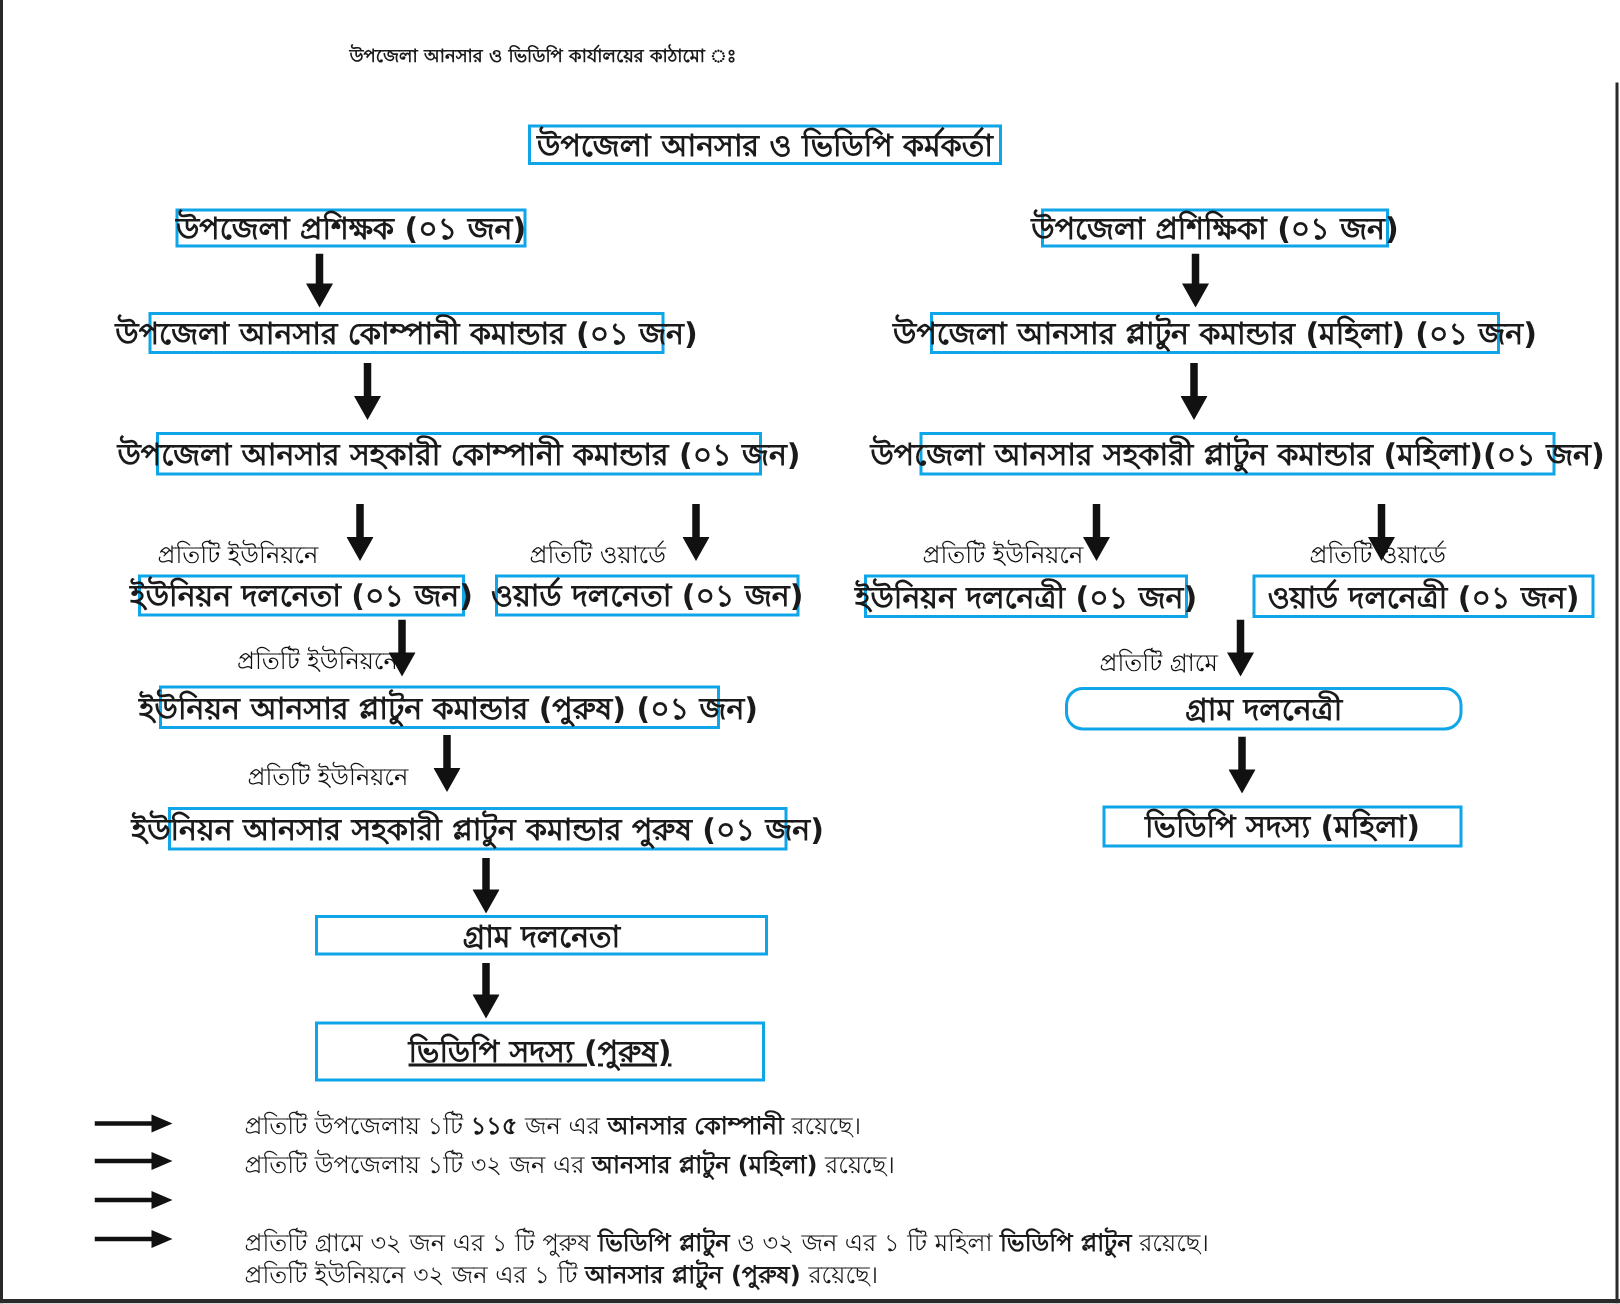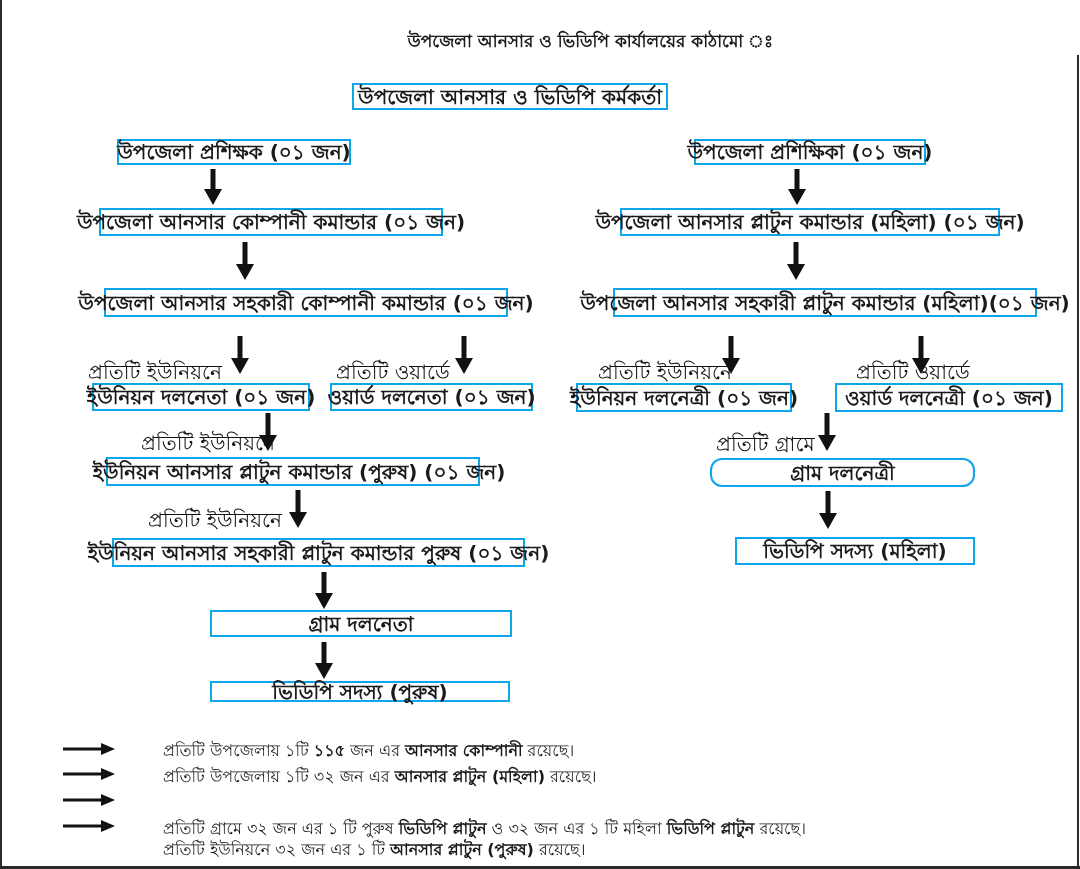--- a/index.html
+++ b/index.html
@@ -7,33 +7,33 @@
     position:relative;
     width:1080px;height:869px;
     background:#ffffff;
     font-family:"DejaVu Sans",sans-serif;
     color:#1a1a1a;
     overflow:hidden;
   }
   .edge{position:absolute;background:#2a2a2a;}
   .title{
     position:absolute;left:233px;top:28px;width:540px;
-    text-align:right;font-size:17px;font-weight:bold;white-space:nowrap;
+    text-align:left;font-size:12px;font-weight:bold;white-space:nowrap;
   }
   .box{
     position:absolute;
     border:2px solid #0ea5e9;
     background:#fff;
     display:flex;align-items:center;justify-content:center;
     font-weight:bold;font-size:20px;line-height:1.1;
     text-align:center;white-space:nowrap;
     box-sizing:border-box;
   }
   .lbl{
-    position:absolute;font-size:20px;white-space:nowrap;color:#111;
+    position:absolute;font-size:16px;white-space:nowrap;color:#111;margin-left:17px;
   }
   .arr-v{position:absolute;width:18px;}
   .arr-v svg{display:block;}
   .note-arrow{position:absolute;}
   .note-text{position:absolute;font-size:16px;white-space:nowrap;}
   .note-text b{font-weight:bold;}
 </style>
 </head>
 <body>
 
@@ -114,21 +114,21 @@
 
   <div class="box" style="left:210px;top:610px;width:302px;height:27px;">গ্রাম দলনেতা</div>
 
   <div class="arr-v" style="left:315px;top:642px;">
     <svg width="18" height="37" viewBox="0 0 18 37">
         <line x1="9" y1="0" x2="9" y2="23" stroke="#111" stroke-width="5"></line>
         <polygon points="0,21 18,21 9,37" fill="#111"></polygon>
       </svg>
   </div>
 
-  <div class="box" style="left:210px;top:681px;width:300px;height:21px;">ভিডিপি সদস্য (পুরুষ)</div>
+  <div class="box" style="left:210px;top:681px;width:300px;height:40px;text-decoration:underline;">ভিডিপি সদস্য (পুরুষ)</div>
 
   <div class="box" style="left:694px;top:139px;width:232px;height:26px;">উপজেলা প্রশিক্ষিকা (০১ জন)</div>
 
   <div class="arr-v" style="left:788px;top:169px;">
     <svg width="18" height="36" viewBox="0 0 18 36">
         <line x1="9" y1="0" x2="9" y2="22" stroke="#111" stroke-width="5"></line>
         <polygon points="0,20 18,20 9,36" fill="#111"></polygon>
       </svg>
   </div>
 

